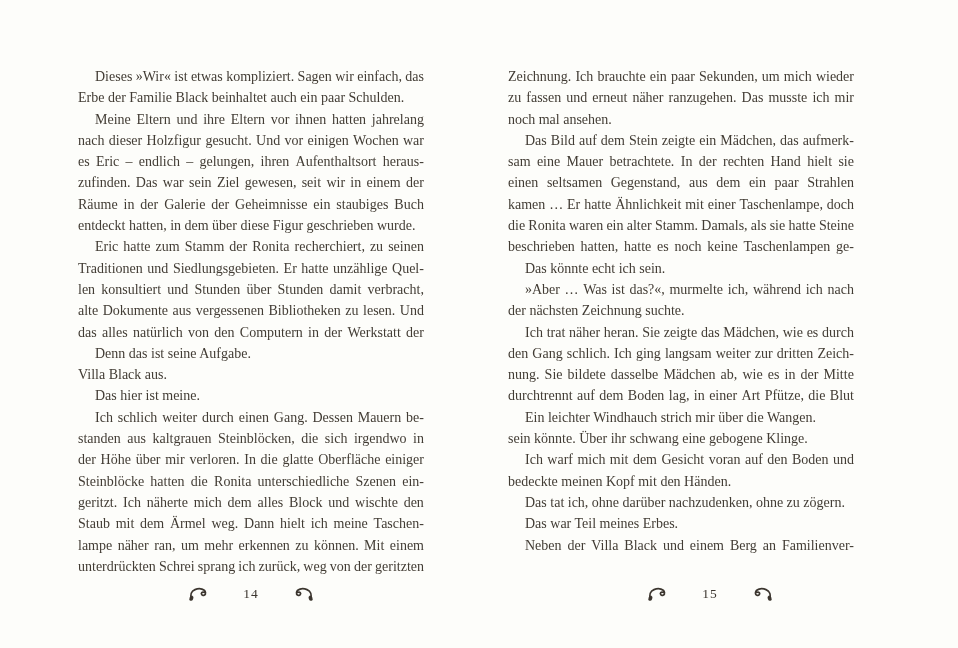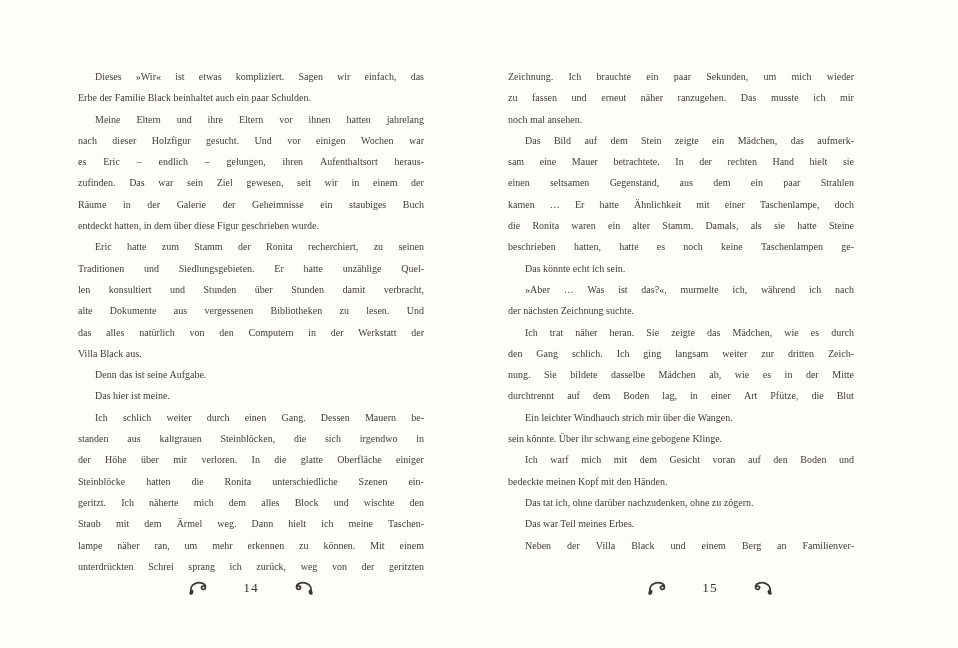--- a/index.html
+++ b/index.html
@@ -6,29 +6,29 @@
   body{
     width:958px;height:648px;position:relative;overflow:hidden;
     background:#fdfdfa;
     font-family:"Liberation Serif","DejaVu Serif",serif;
     color:#423c34;
   }
   .page{position:absolute;top:66px;width:346px;}
   #leftPage{left:78px;}
   #rightPage{left:508px;}
   .line{
-    height:21.3px;line-height:21.3px;font-size:10px;
+    height:21.3px;line-height:21.3px;font-size:14px;
     white-space:nowrap;letter-spacing:0px;
   }
   .line.indent{padding-left:17px;}
   .line.just{display:flex;justify-content:space-between;align-items:baseline;}
   .line.just span{white-space:pre;}
   .footer{
     position:absolute;top:580px;width:346px;height:22px;
-    display:flex;align-items:flex-start;justify-content:center;gap:33px;
+    display:flex;align-items:flex-end;justify-content:center;gap:33px;
   }
   #leftFooter{left:78px;}
   #rightFooter{left:537px;}
   .pagenum{font-size:13.5px;letter-spacing:1px;color:#3c362f;}
   .orn{display:block;}
   .orn.mirror{transform:scaleX(-1);}
   .orn path{stroke:#3c362f;stroke-width:1.7;fill:none;stroke-linecap:round;}
   .orn ellipse{fill:#3c362f;}
 </style>
 </head>
@@ -150,22 +150,22 @@
       <span>alles</span>
       <span>natürlich</span>
       <span>von</span>
       <span>den</span>
       <span>Computern</span>
       <span>in</span>
       <span>der</span>
       <span>Werkstatt</span>
       <span>der</span>
     </div>
+    <div class="line indent">Denn das ist seine Aufgabe.</div>
     <div class="line">Villa Black aus.</div>
-    <div class="line indent">Denn das ist seine Aufgabe.</div>
     <div class="line indent">Das hier ist meine.</div>
     <div class="line indent just">
       <span>Ich</span>
       <span>schlich</span>
       <span>weiter</span>
       <span>durch</span>
       <span>einen</span>
       <span>Gang.</span>
       <span>Dessen</span>
       <span>Mauern</span>

